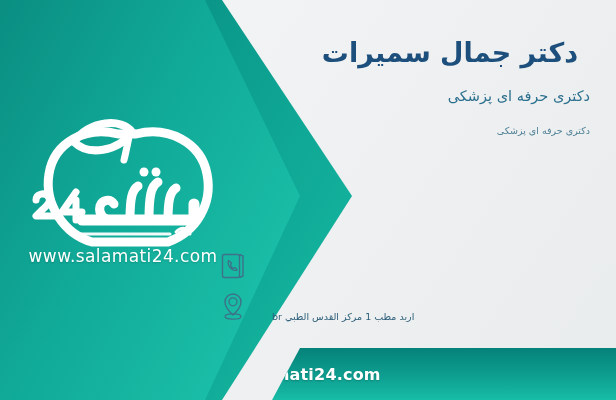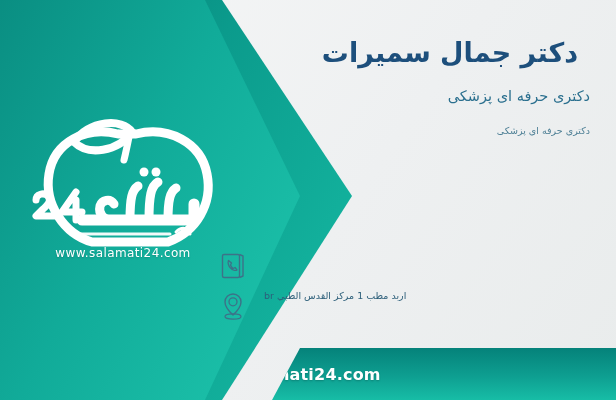--- a/index.html
+++ b/index.html
@@ -37,21 +37,21 @@
 
   
   .logo{
     position:absolute;left:18px;top:108px;
     width:210px;height:168px;
   }
   .logo svg{display:block;width:210px;height:168px;}
   .logo-url{
     position:absolute;left:0;top:138px;width:210px;
     text-align:center;color:#ffffff;
-    font-size:12px;letter-spacing:.4px;
+    font-size:17px;letter-spacing:.4px;
     font-family:"DejaVu Sans","Liberation Sans",sans-serif;
     direction:ltr;
     text-shadow:0 1px 2px rgba(0,0,0,.18);
   }
 
   
   .info{
     position:absolute;right:26px;top:36px;
     width:372px;text-align:right;
   }
@@ -74,22 +74,22 @@
     margin:0;
     line-height:1.4;
   }
 
   
   .contacts{
     position:absolute;right:26px;top:250px;
     width:372px;
   }
   .crow{
-    display:flex;align-items:flex-start;justify-content:flex-end;
-    gap:16px;margin-bottom:8px;min-height:32px;
+    display:flex;align-items:flex-end;justify-content:flex-end;
+    gap:24px;margin-bottom:8px;min-height:32px;
   }
   .crow .ctext{
     color:#2d5f7a;font-size:9.5px;
     direction:rtl;text-align:right;
     white-space:nowrap;
   }
   .cicon{width:30px;height:32px;flex:0 0 30px;}
   .cicon svg{display:block;width:30px;height:32px;}
 
   

